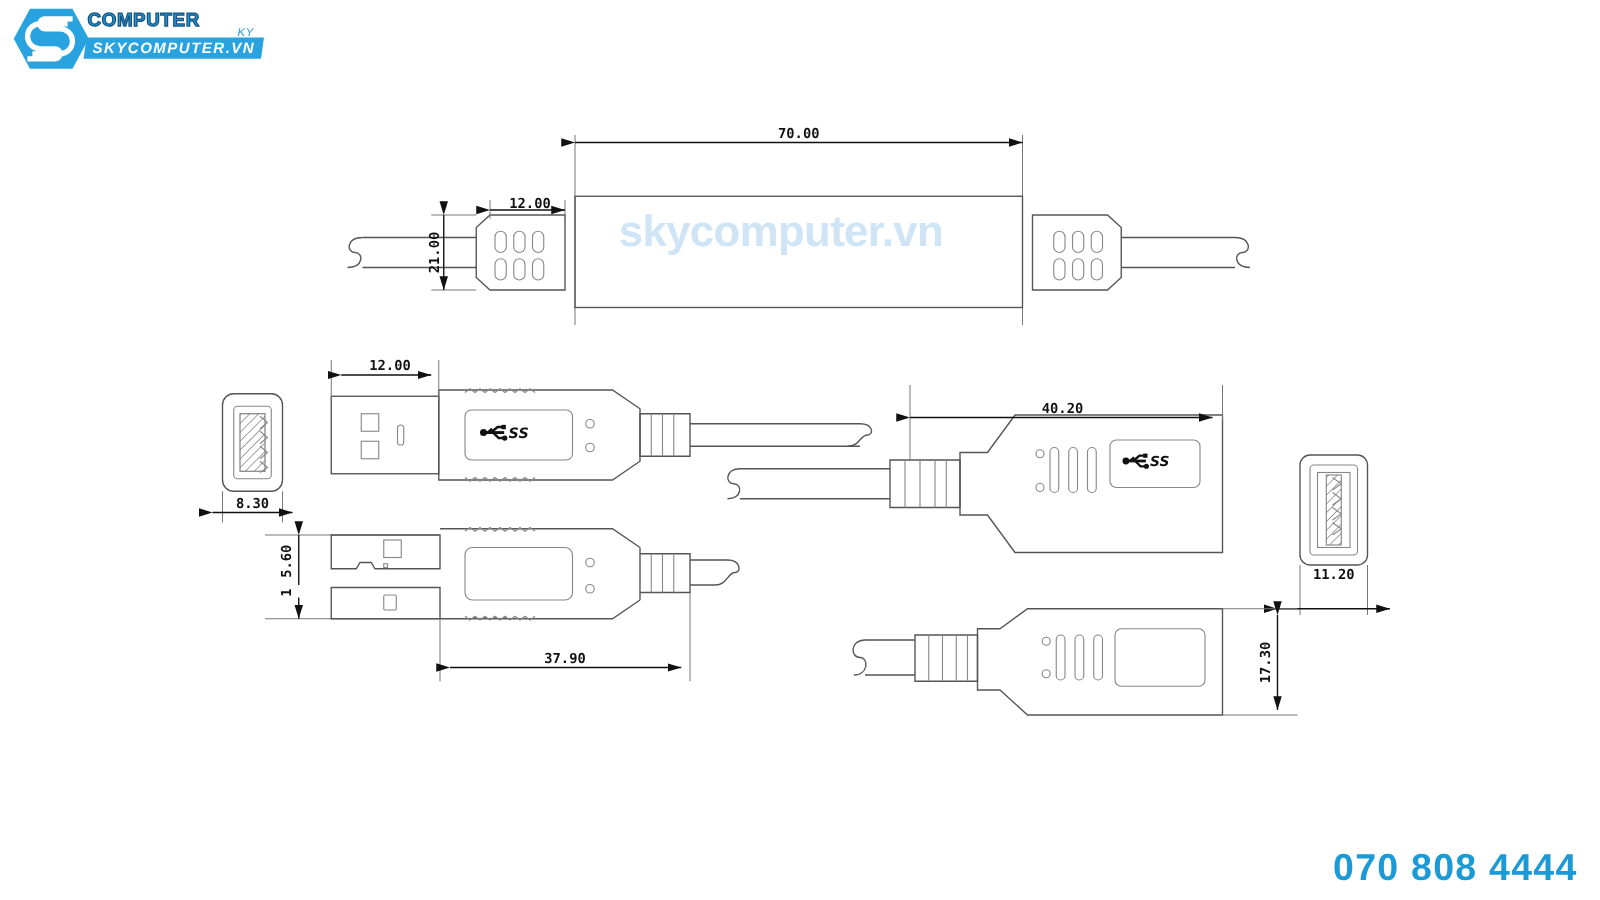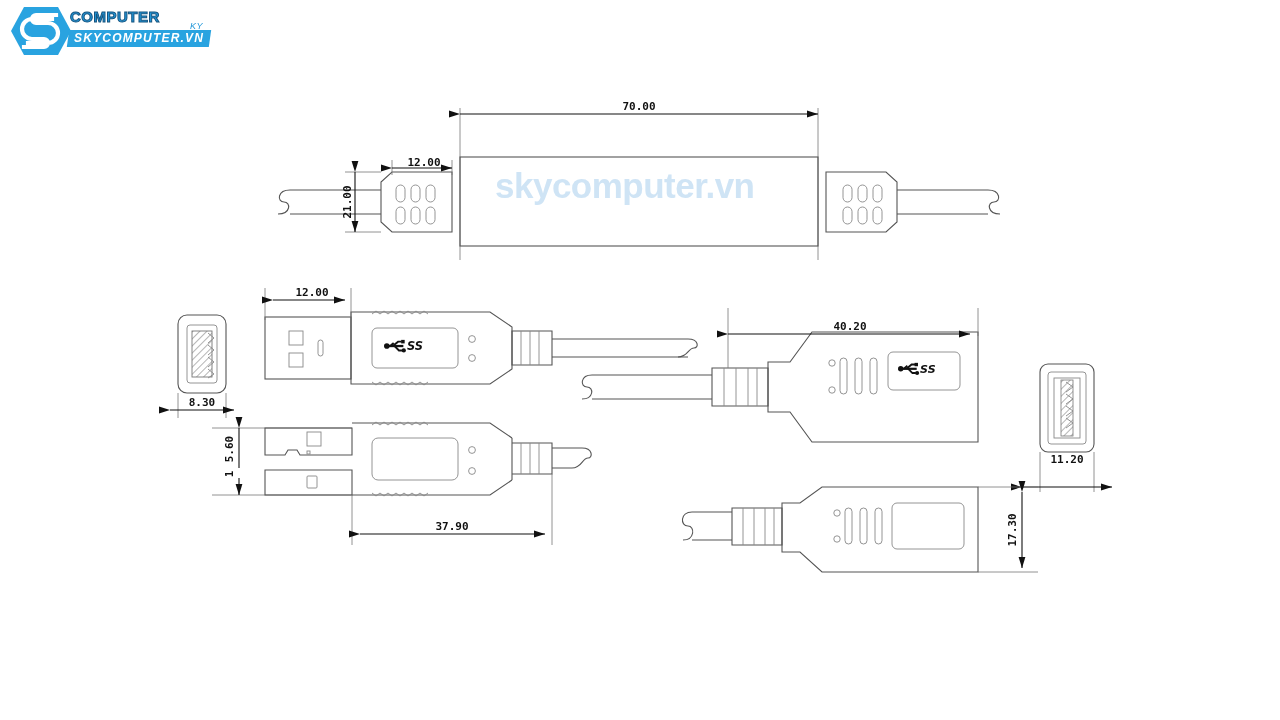--- a/index.html
+++ b/index.html
@@ -349,14 +349,15 @@
 
       <g>
         <line class="ext" x1="978" y1="487" x2="1038" y2="487"></line>
         <line class="ext" x1="978" y1="572" x2="1038" y2="572"></line>
         <line class="dim" x1="1022" y1="492" x2="1022" y2="568" marker-start="url(#arrL)" marker-end="url(#arrR)"></line>
         <text class="dt" x="1016" y="530" text-anchor="middle" transform="rotate(-90 1016 530)">17.30</text>
       </g>
     </g>
   </svg>
 
+  <div id="phone">070 808 4444</div>
 
 </div>
 
 </body></html>

